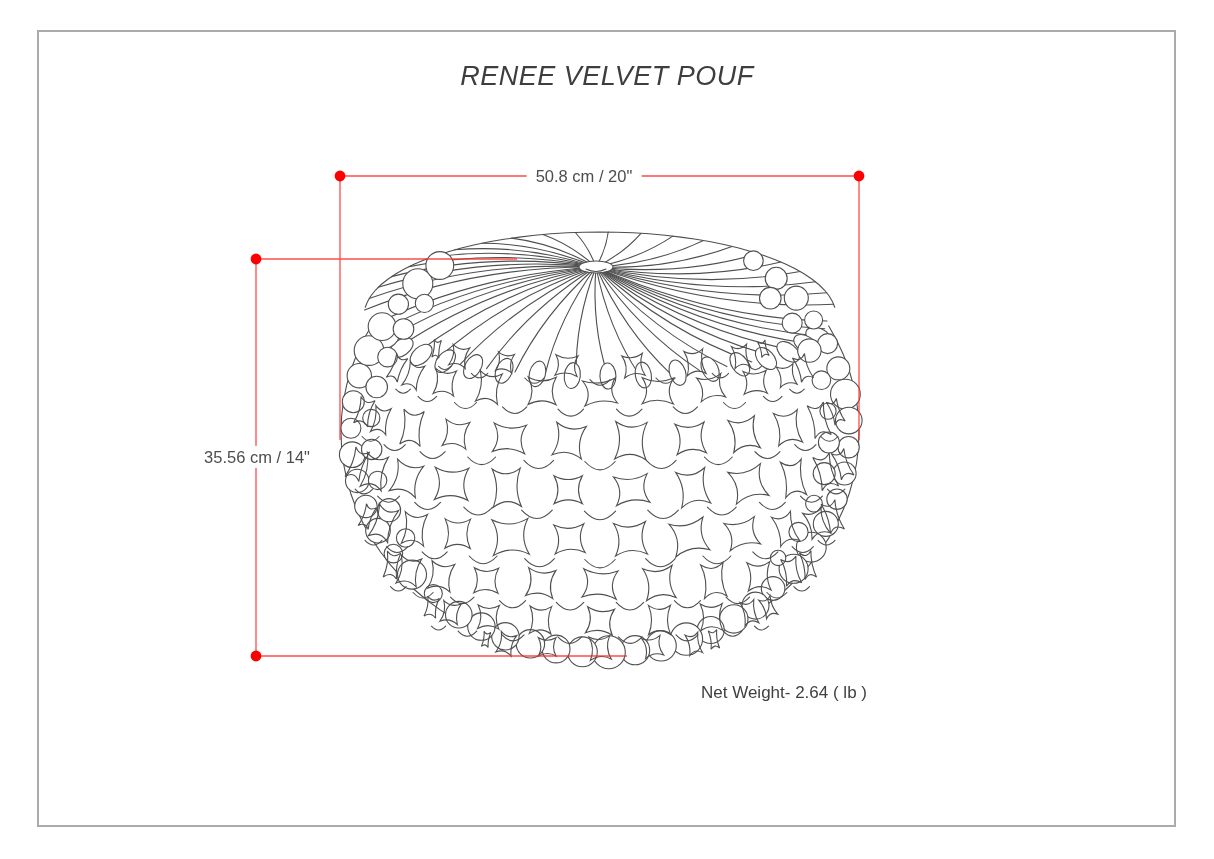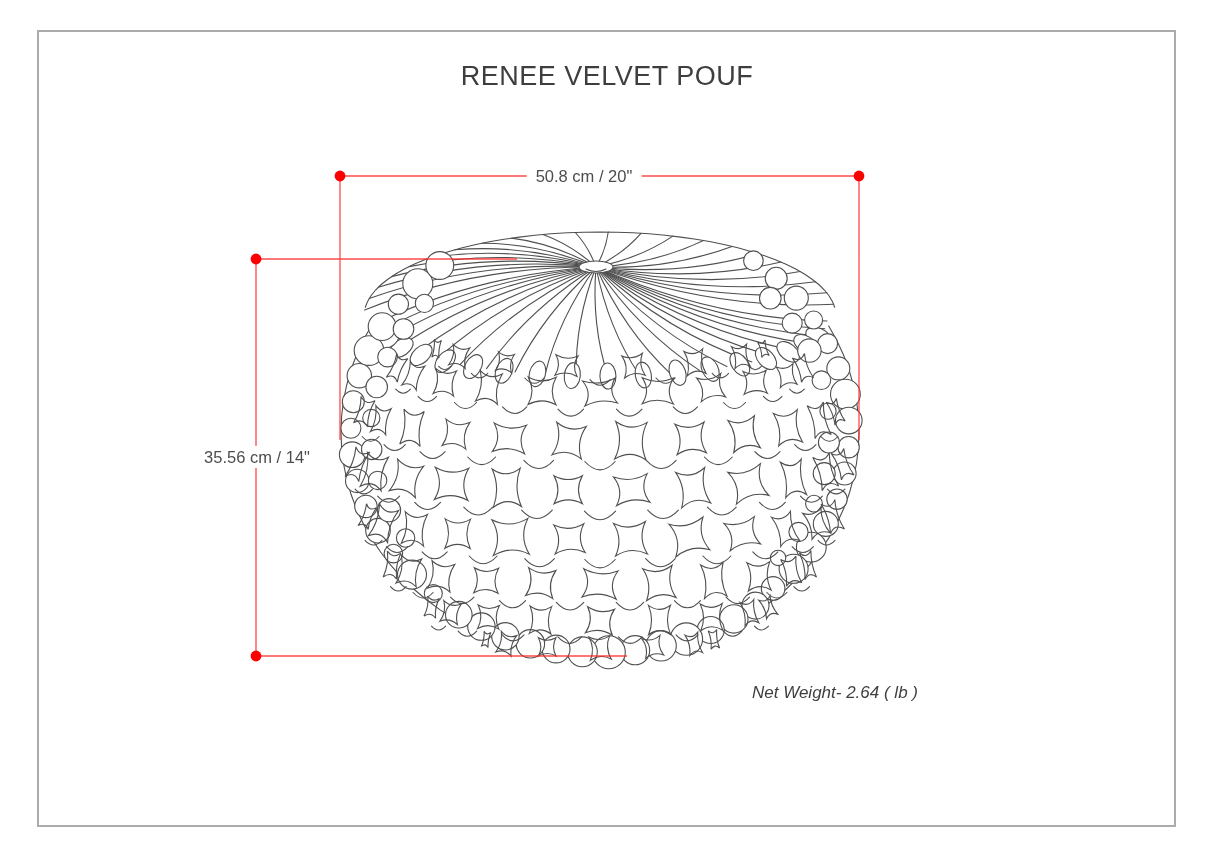--- a/index.html
+++ b/index.html
@@ -12,33 +12,34 @@
   }
   .border-frame{
     position:absolute;left:37px;top:30px;width:1139px;height:797px;
     border:2px solid #ababab;box-sizing:border-box;
   }
   .page-title{
     position:absolute;left:0;top:61px;width:1214px;
     text-align:center;
     font-size:27px;font-weight:400;color:#3e3e3e;
     letter-spacing:0.5px;
+    font-style:italic;
   }
   #diagram{position:absolute;left:0;top:0;}
   .dim-label{
     position:absolute;transform:translate(-50%,-50%);
     background:#ffffff;color:#4d4d4d;
     font-size:16.5px;white-space:nowrap;
     padding:2px 9px;line-height:1.1;
   }
   .dim-label.width{left:584px;top:176px;}
   .dim-label.height{left:257px;top:457px;}
   .net-weight{
-    position:absolute;left:752px;top:683px;
-    font-size:17px;color:#3f3f3f;white-space:nowrap;font-style:italic;
+    position:absolute;left:701px;top:683px;
+    font-size:17px;color:#3f3f3f;white-space:nowrap;
   }
 </style>
 </head>
 <body>
 
 <div id="canvas">
 
   <div class="border-frame"></div>
 
   <div class="page-title">RENEE VELVET POUF</div>

